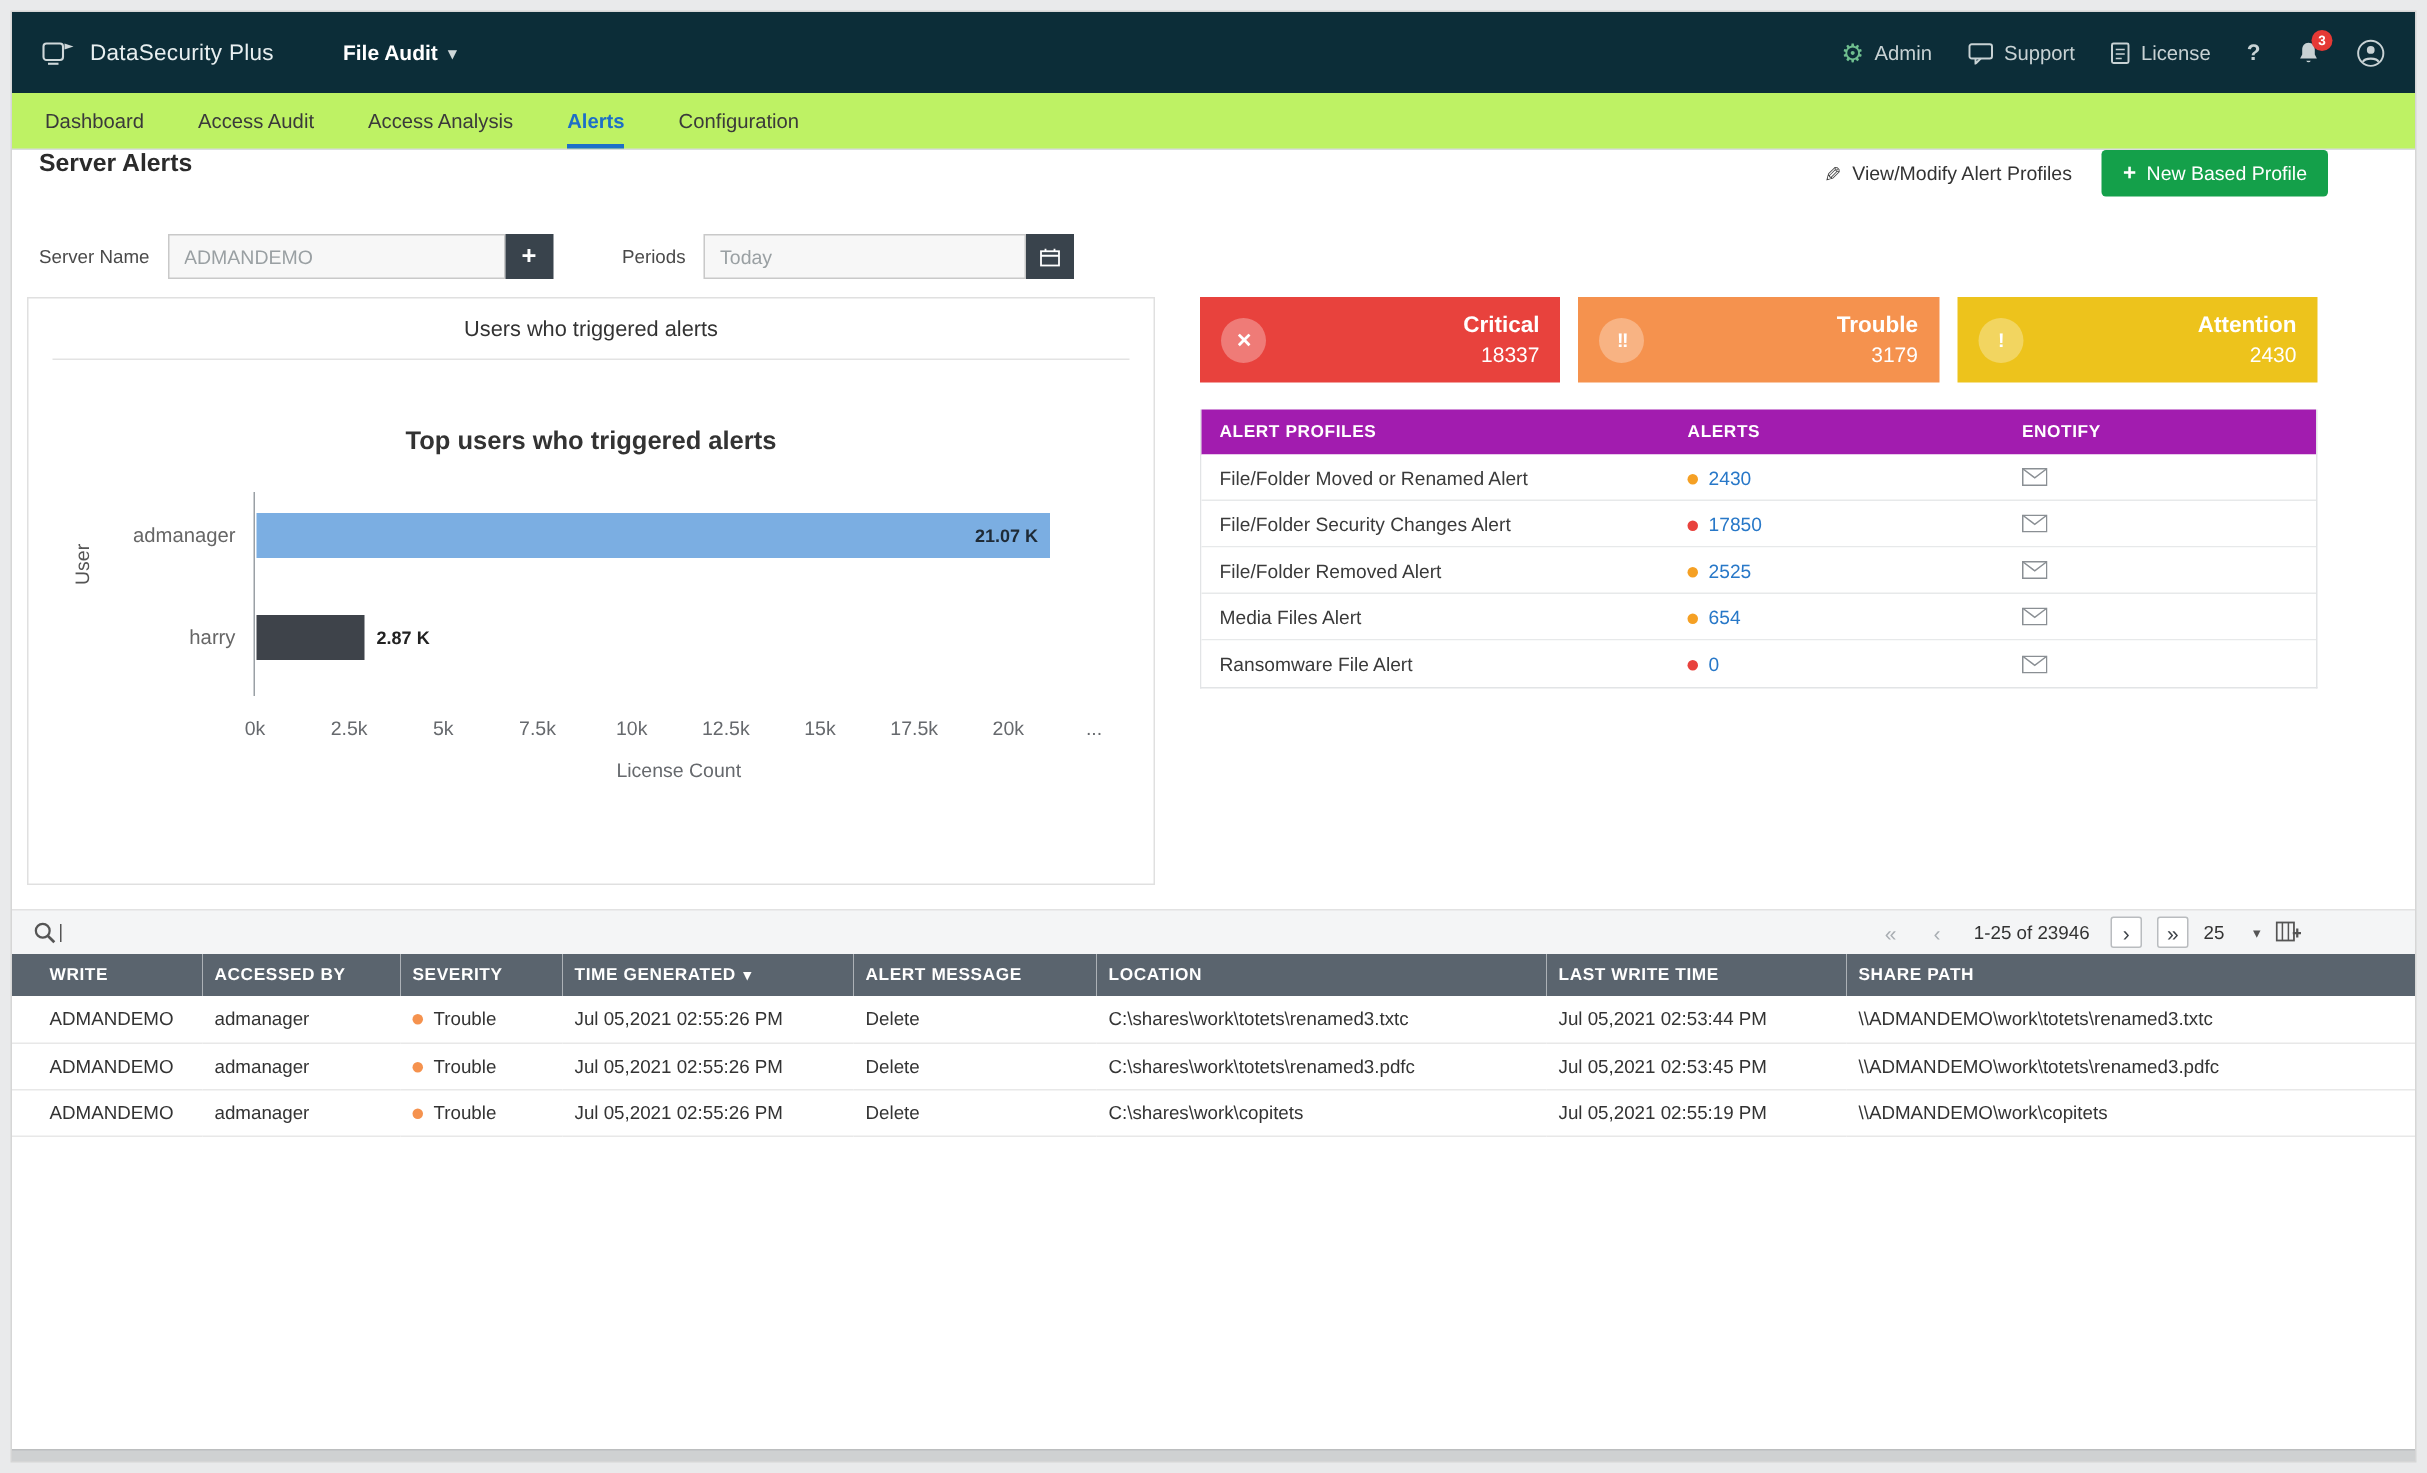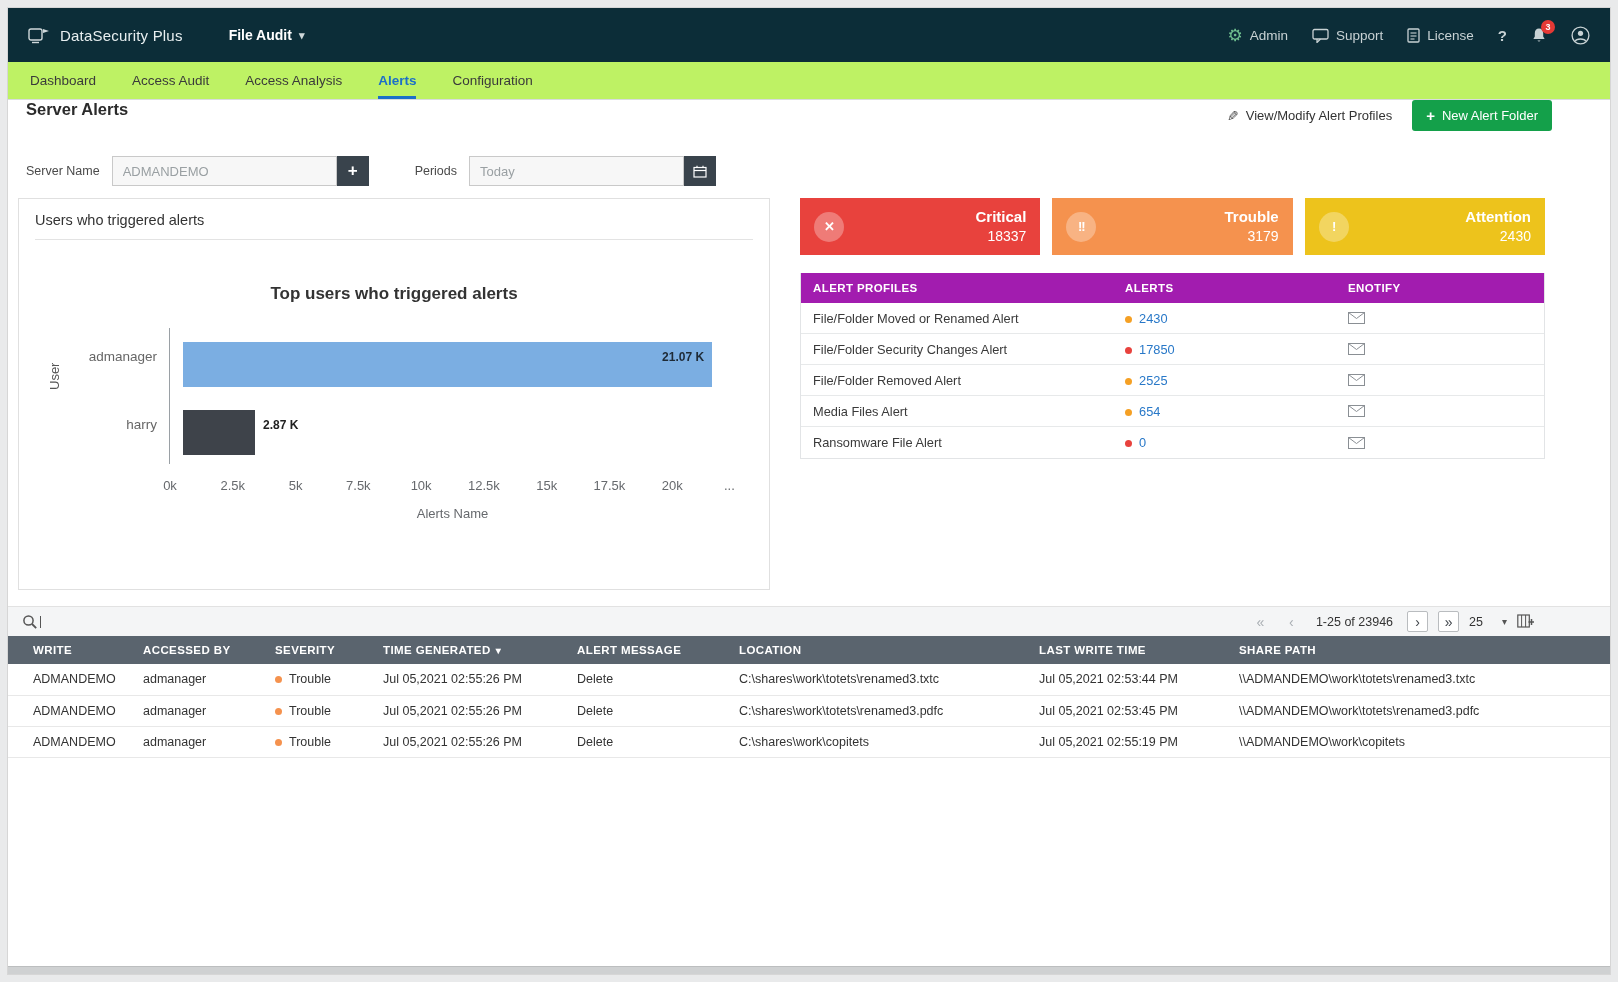--- a/index.html
+++ b/index.html
@@ -39,29 +39,29 @@
   .filter-label { font-size:12.5px; color:#4a4a4a; margin-right:12px; }
   .filter-input { width:225px; height:30px; background:#f7f7f7; border:1px solid #c9c9c9; color:#9aa0a3; font-size:13px; padding:0 10px; font-family:"Liberation Sans", sans-serif; }
   .sq-btn { width:32px; height:30px; background:#39434c; color:#fff; border:none; font-size:17px; font-weight:bold; display:flex; align-items:center; justify-content:center; cursor:pointer; }
   .gap-lg { width:46px; }
 
   
   .main-row { display:flex; align-items:flex-start; padding:0 65px 0 10px; flex-shrink:0; }
 
   
   .chart-card { width:752px; flex-shrink:0; border:1px solid #e0e0e0; background:#fff; height:392px; }
-  .card-header { margin:0 16px; padding:13px 0 11px; border-bottom:1px solid #e3e3e3; font-size:14.5px; color:#333; }
+  .card-header { margin:0 16px; padding:13px 0 11px; border-bottom:1px solid #e3e3e3; font-size:14.5px; color:#333;text-align:center; }
   .chart { position:relative; height:330px; }
   .chart-title { position:absolute; top:44px; left:0; right:0; text-align:center; font-size:17px; font-weight:bold; color:#333; }
   .y-axis-label { position:absolute; left:28px; top:150px; transform:rotate(-90deg); transform-origin:left top; font-size:13px; color:#555; }
   .cat-label { position:absolute; left:0; width:138px; text-align:right; font-size:13.5px; color:#666; line-height:30px; height:30px; }
   .cat-0 { top:102px; } .cat-1 { top:170px; }
   .axis-line { position:absolute; left:150px; top:88px; width:1px; height:136px; background:#9aa0a5; }
   .plot { position:absolute; left:151px; top:96px; width:565px; height:140px; }
-  .bar { position:absolute; left:13px; height:45px; }
+  .bar { position:absolute; left:1px; height:30px; }
   .bar-0 { top:6px; } .bar-1 { top:74px; }
   .bar-value { position:absolute; top:0; line-height:30px; font-size:12px; font-weight:bold; color:#1e2a36; white-space:nowrap; }
   .bar-value.inside { right:8px; }
   .bar-value.outside { left:calc(100% + 8px); color:#222; }
   .x-ticks { position:absolute; left:151px; top:238px; width:565px; height:18px; }
   .x-tick { position:absolute; transform:translateX(-50%); font-size:13px; color:#66696d; white-space:nowrap; }
   .x-axis-label { position:absolute; left:151px; width:565px; top:266px; text-align:center; font-size:13px; color:#66696d; }
 
   
   .right-col { flex:1; margin-left:30px; }
@@ -182,21 +182,21 @@
 
   <div class="page-header">
     <h1 class="page-title">Server Alerts</h1>
     <div class="header-right">
       <span class="view-modify">
         <span class="pencil">✎</span>
         <span>View/Modify Alert Profiles</span>
       </span>
       <button class="btn-green">
         <span class="plus">+</span>
-        <span>New Alert Folder</span>
+        <span>New Based Profile</span>
       </button>
     </div>
   </div>
 
   <div class="filter-row">
     <span class="filter-label">Server Name</span>
     <input class="filter-input" type="text" value="ADMANDEMO" style="">
     <button class="sq-btn">+</button>
     <span class="gap-lg"></span>
     <span class="filter-label">Periods</span>
@@ -236,21 +236,21 @@
             <span class="x-tick" style="left: 11.1111%;">2.5k</span>
             <span class="x-tick" style="left: 22.2222%;">5k</span>
             <span class="x-tick" style="left: 33.3333%;">7.5k</span>
             <span class="x-tick" style="left: 44.4444%;">10k</span>
             <span class="x-tick" style="left: 55.5556%;">12.5k</span>
             <span class="x-tick" style="left: 66.6667%;">15k</span>
             <span class="x-tick" style="left: 77.7778%;">17.5k</span>
             <span class="x-tick" style="left: 88.8889%;">20k</span>
             <span class="x-tick" style="left: 99%;">...</span>
           </div>
-        <div class="x-axis-label">Alerts Name</div>
+        <div class="x-axis-label">License Count</div>
       </div>
     </section>
 
     <div class="right-col">
 
       <div class="status-cards">
         <div class="status-card" style="background: rgb(232, 66, 61);">
           <span class="status-icon">✕</span>
           <span class="status-text">
             <div class="status-label">Critical</div>

